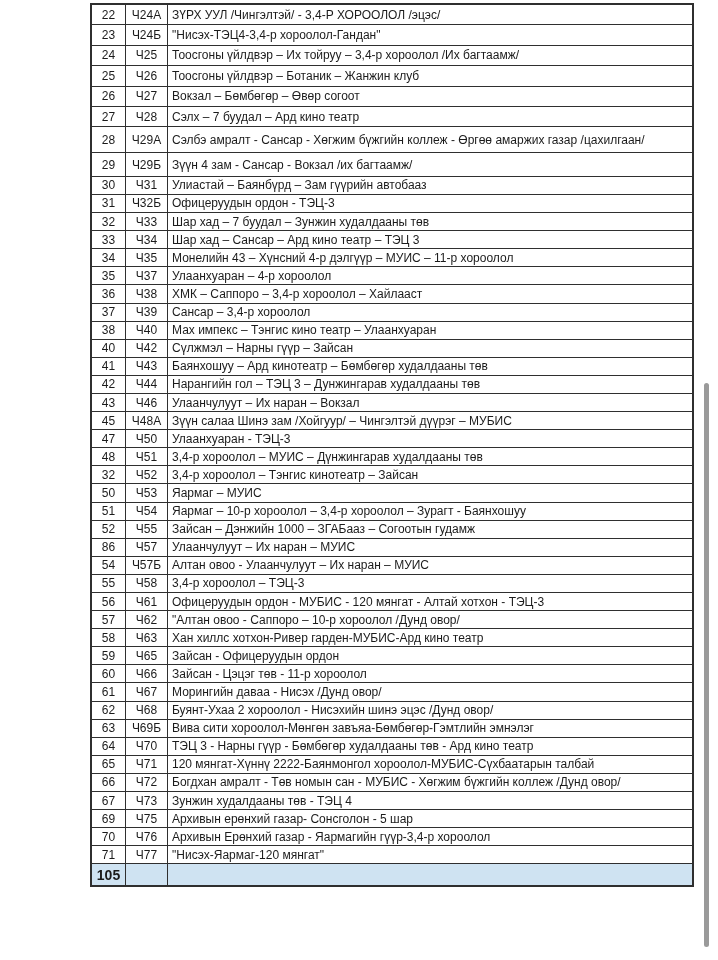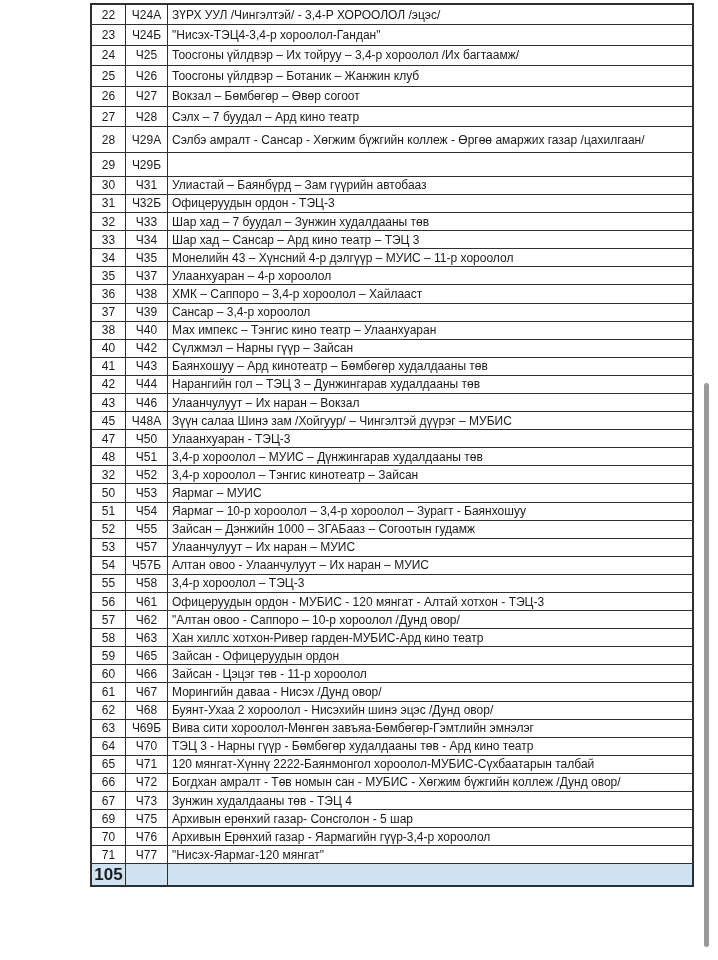--- a/index.html
+++ b/index.html
@@ -57,21 +57,21 @@
     justify-content: center;
     border-right: 1px solid #2f2f2f;
   }
   .cell.desc {
     flex: 1;
     padding-left: 4px;
     justify-content: flex-start;
   }
   .row.highlight .cell.num {
     font-weight: bold;
-    font-size: 17px;
+    font-size: 14px;
   }
   .scrollbar-thumb {
     position: absolute;
     left: 704px;
     top: 383px;
     width: 5px;
     height: 564px;
     background: #9a9a9a;
     border-radius: 3px;
   }
@@ -118,20 +118,21 @@
 
   <div class="row">
     <div class="cell num">28</div>
     <div class="cell code">Ч29А</div>
     <div class="cell desc">Сэлбэ амралт - Сансар - Хөгжим бүжгийн коллеж - Өргөө амаржих газар /цахилгаан/</div>
   </div>
 
   <div class="row">
     <div class="cell num">29</div>
     <div class="cell code">Ч29Б</div>
+    <div class="cell desc">Зүүн 4 зам - Сансар - Вокзал  /их багтаамж/</div>
   </div>
 
   <div class="row">
     <div class="cell num">30</div>
     <div class="cell code">Ч31</div>
     <div class="cell desc">Улиастай – Баянбүрд – Зам гүүрийн автобааз</div>
   </div>
 
   <div class="row">
     <div class="cell num">31</div>
@@ -244,21 +245,21 @@
     <div class="cell desc">Яармаг – 10-р хороолол – 3,4-р хороолол – Зурагт - Баянхошуу</div>
   </div>
 
   <div class="row">
     <div class="cell num">52</div>
     <div class="cell code">Ч55</div>
     <div class="cell desc">Зайсан – Дэнжийн 1000 – ЗГАБааз – Согоотын гудамж</div>
   </div>
 
   <div class="row">
-    <div class="cell num">53</div>
+    <div class="cell num">86</div>
     <div class="cell code">Ч57</div>
     <div class="cell desc">Улаанчулуут – Их наран – МУИС</div>
   </div>
 
   <div class="row">
     <div class="cell num">54</div>
     <div class="cell code">Ч57Б</div>
     <div class="cell desc">Алтан овоо - Улаанчулуут – Их наран – МУИС</div>
   </div>
 

